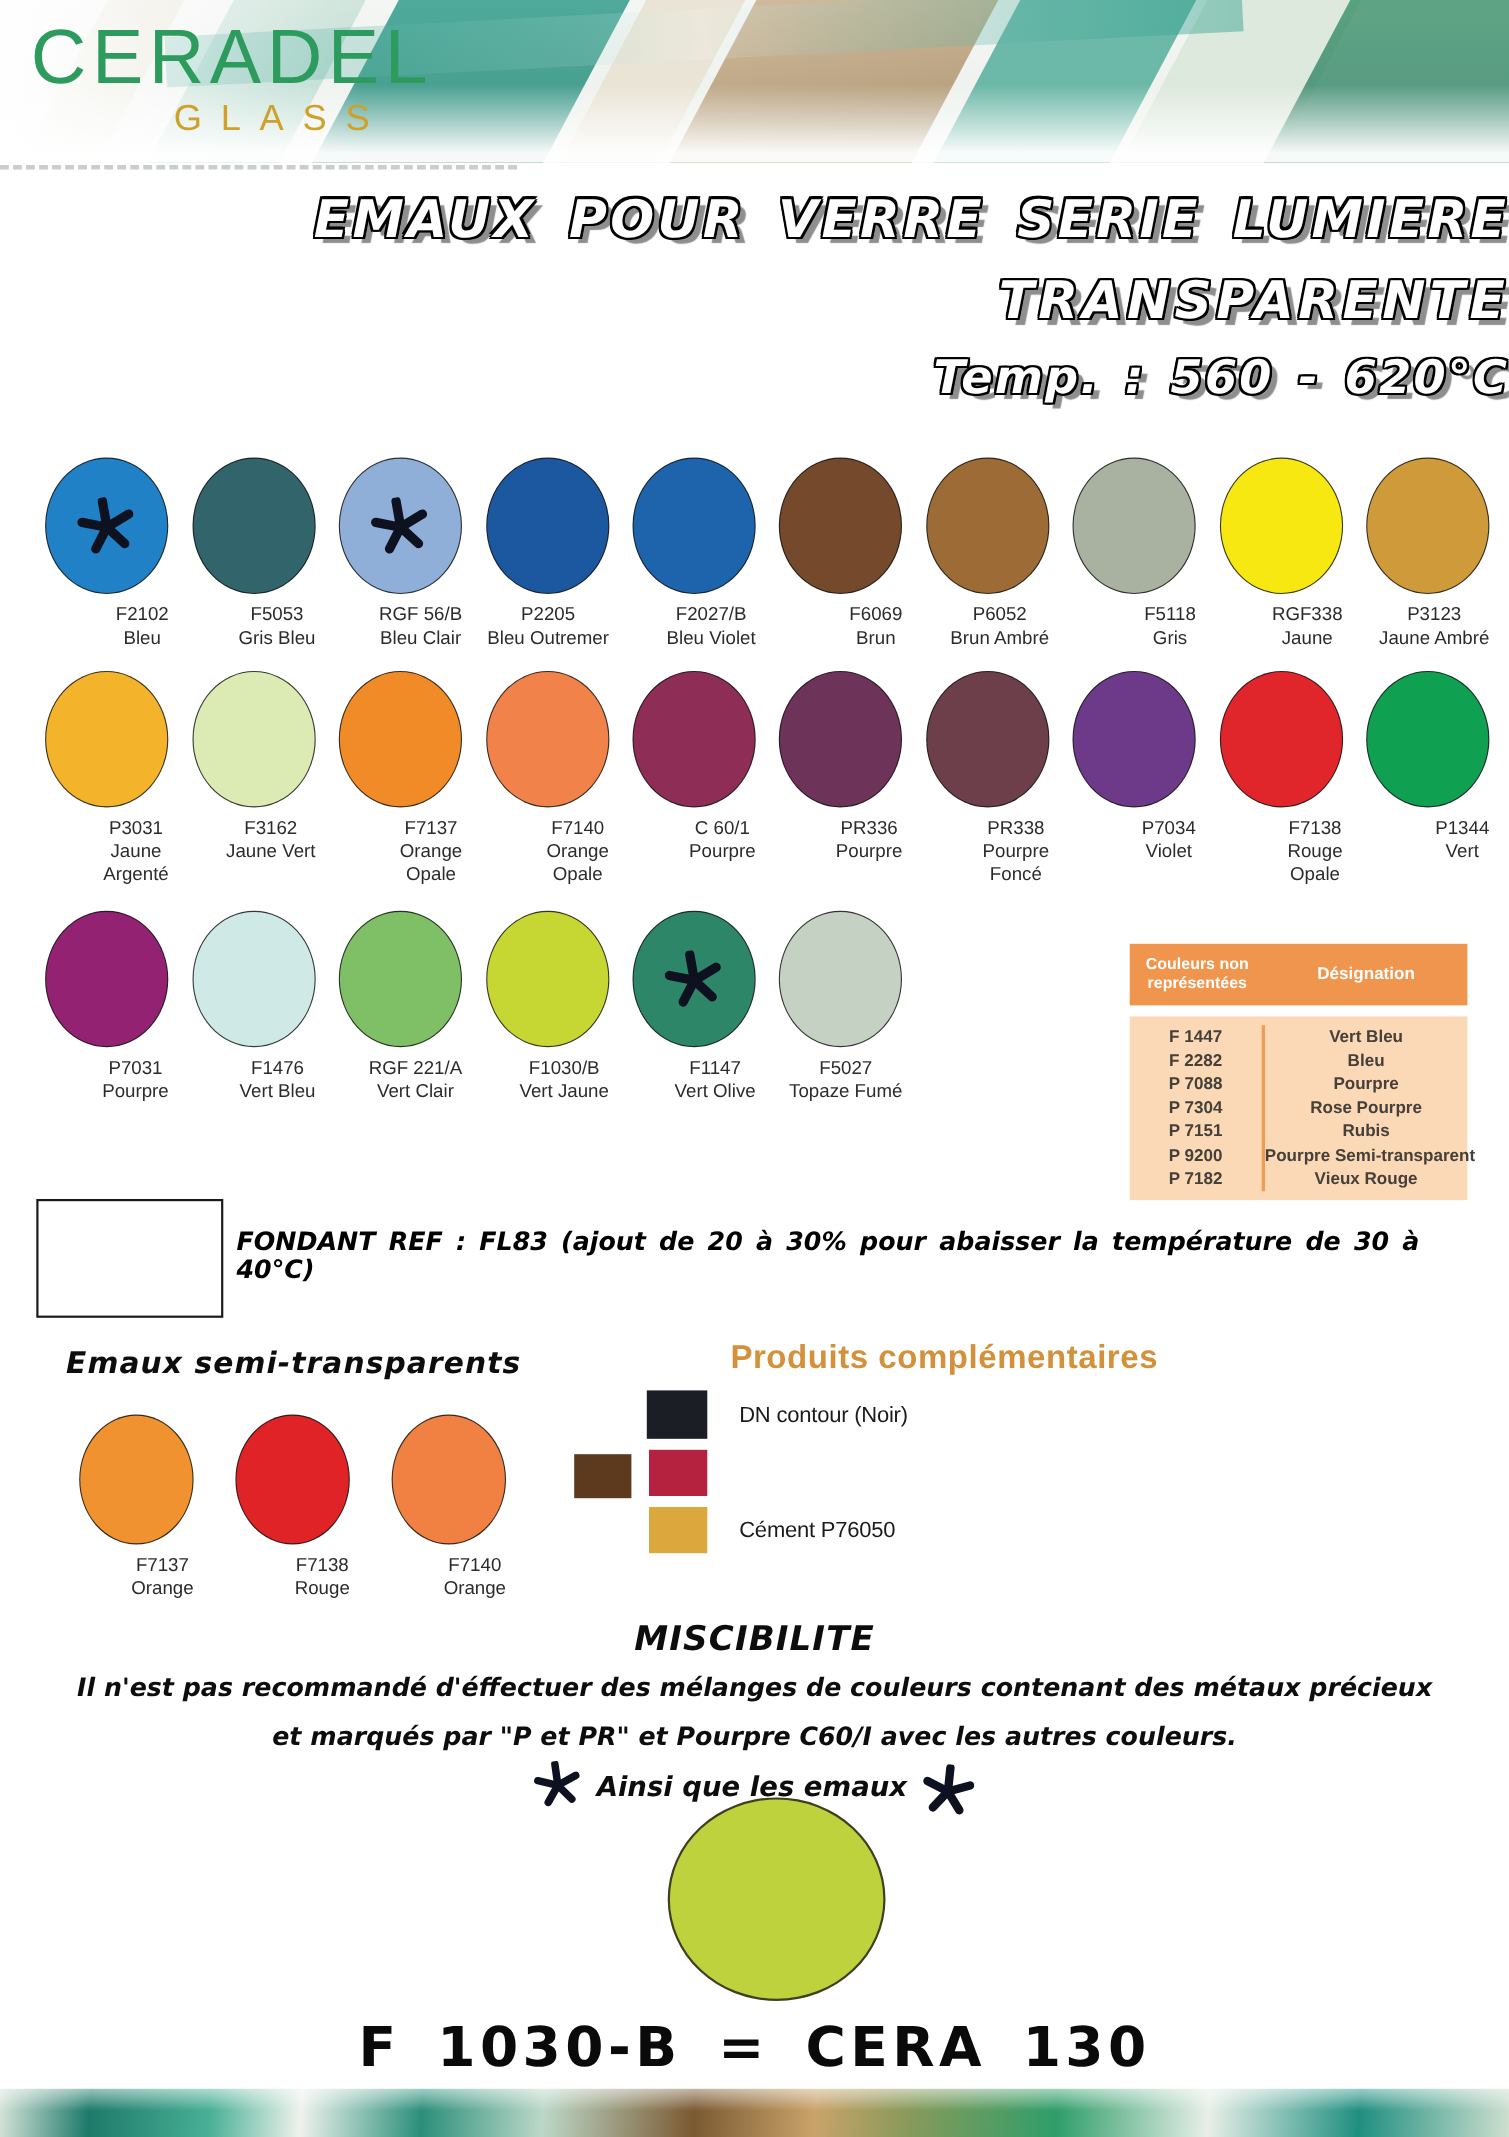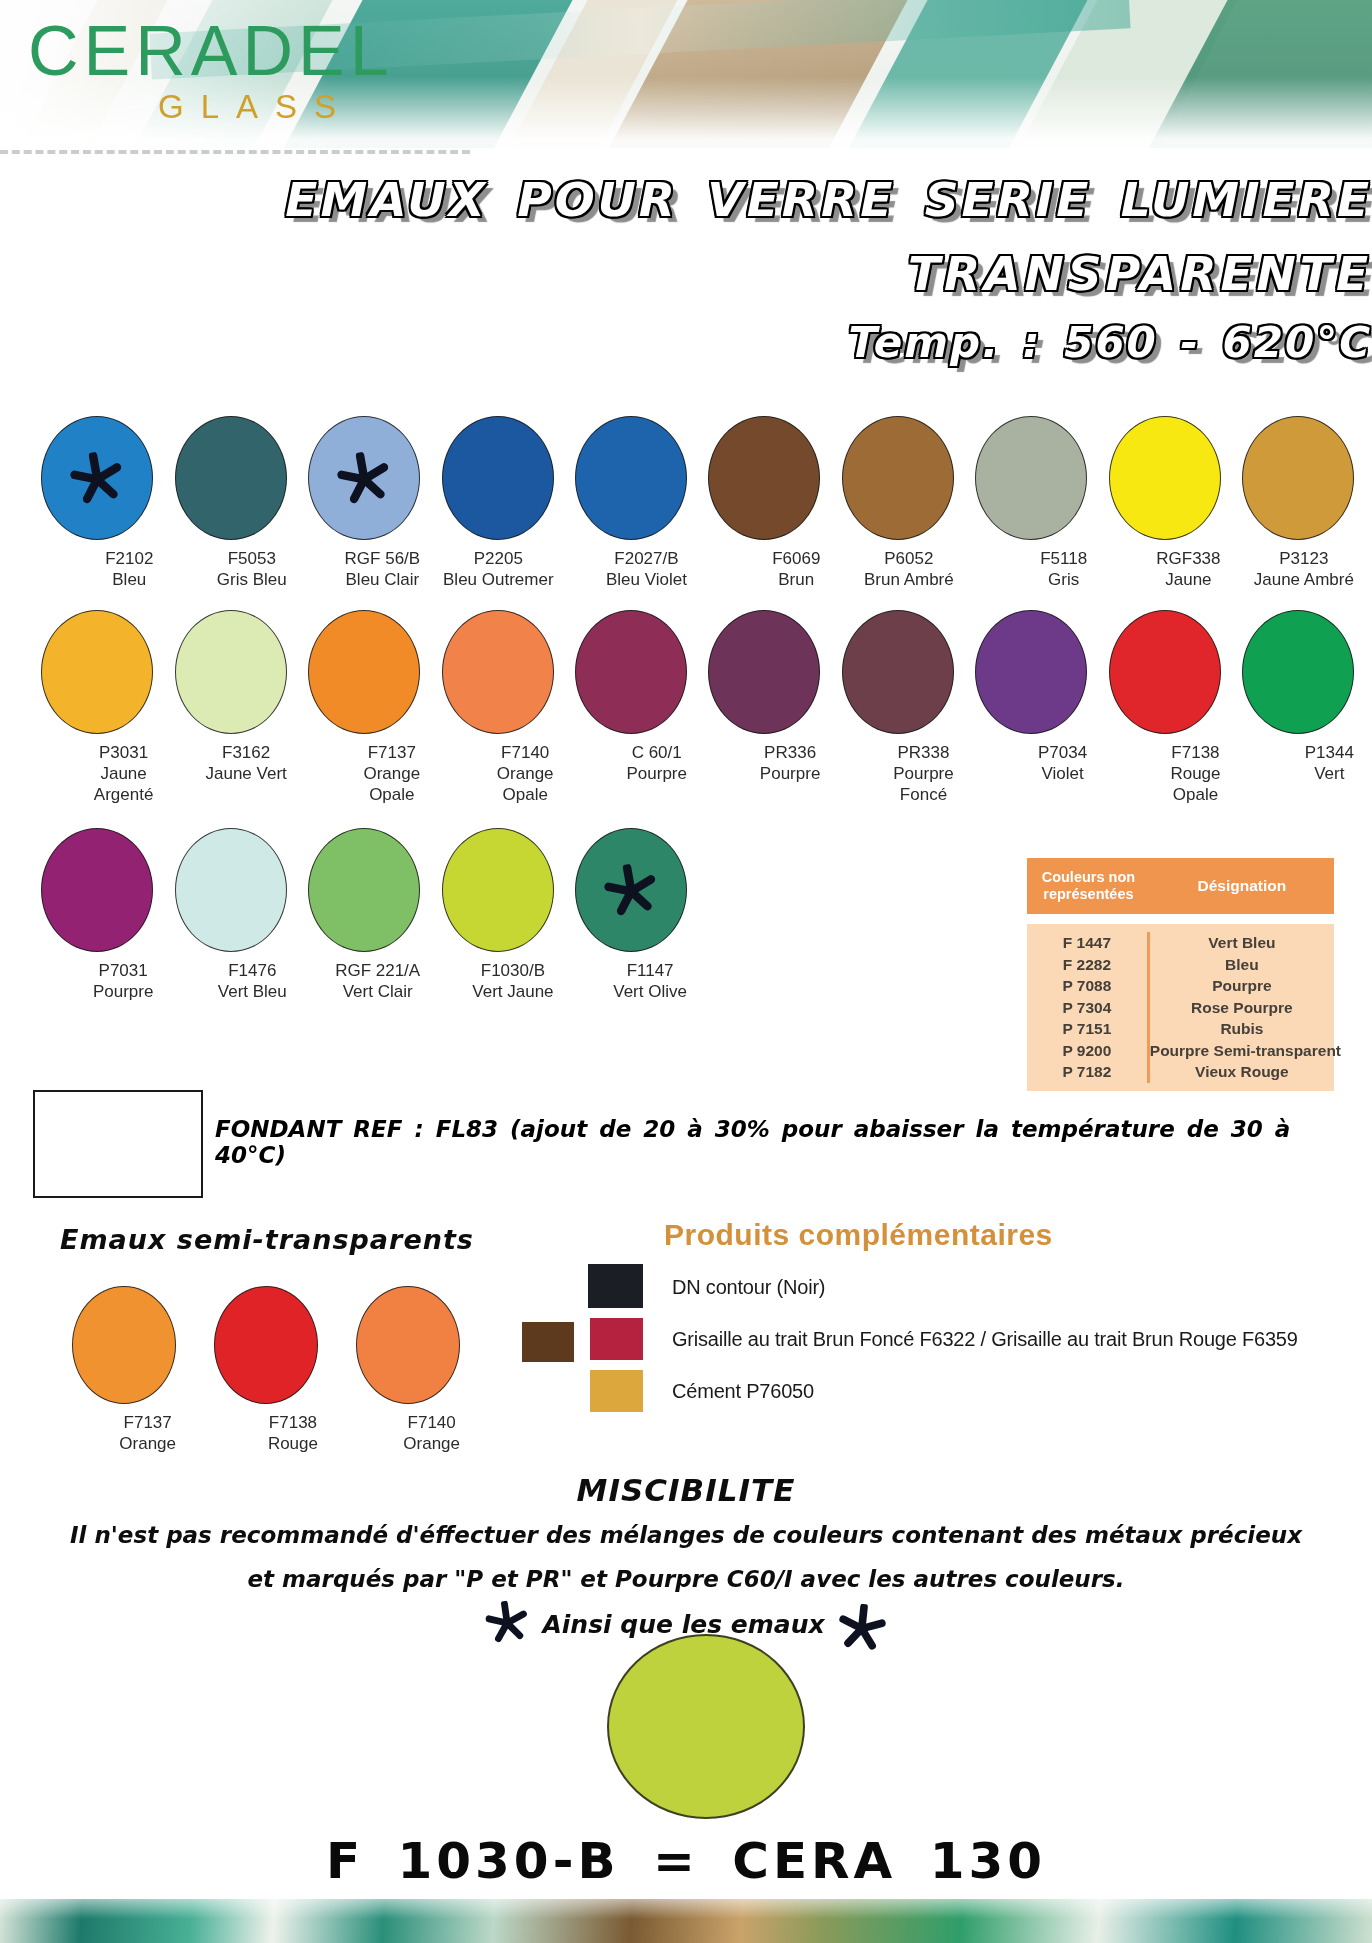--- a/index.html
+++ b/index.html
@@ -332,20 +332,27 @@
             <line x1="20" y1="21" x2="30.3" y2="34.5" stroke="#0d1120" stroke-width="6.5" stroke-linecap="round"></line>
             <line x1="20" y1="21" x2="9.7" y2="34.5" stroke="#0d1120" stroke-width="6.5" stroke-linecap="round"></line>
             <line x1="20" y1="21" x2="3.4" y2="14.6" stroke="#0d1120" stroke-width="6.5" stroke-linecap="round"></line>
           </svg>
         </div>
         <div class="p-lbl">
           <div class="p-code">F1147</div>
           <div class="p-name">Vert Olive</div>
         </div>
       </div>
+      <div class="p-cell">
+        <div class="p-dot" style="background: rgb(197, 209, 195);"></div>
+        <div class="p-lbl">
+          <div class="p-code">F5027</div>
+          <div class="p-name">Topaze Fumé</div>
+        </div>
+      </div>
     </div>
 
   <div class="unrep">
     <div class="unrep-head" style="background: rgb(240, 149, 78);">
       <div class="uh-c1">Couleurs non représentées</div>
       <div class="uh-c2">Désignation</div>
     </div>
     <div class="unrep-body" style="background: rgb(252, 217, 182);">
       <div class="ub-col ub-c1" id="unrep-codes">
           <div class="ub-row">F 1447</div>
@@ -394,21 +401,20 @@
           <div class="p-name">Orange</div>
         </div>
       </div>
     </div>
 
   <div class="comp-heading">Produits complémentaires</div>
   <div class="comp-sw sw-black" style="background: rgb(27, 30, 36);"></div>
   <div class="comp-label cl-0">DN contour (Noir)</div>
   <div class="comp-sw sw-brown" style="background: rgb(93, 58, 30);"></div>
   <div class="comp-sw sw-crimson" style="background: rgb(181, 34, 64);"></div>
-  <div class="comp-label cl-1">Grisaille au trait Brun Foncé F6322 / Grisaille au trait Brun Rouge F6359</div>
   <div class="comp-sw sw-gold" style="background: rgb(220, 167, 60);"></div>
   <div class="comp-label cl-2">Cément P76050</div>
 
   <div class="misc misc-heading">MISCIBILITE</div>
   <div class="misc misc-l1">Il n'est pas recommandé d'éffectuer des mélanges de couleurs contenant des métaux précieux</div>
   <div class="misc misc-l2">et marqués par "P et PR" et Pourpre C60/I avec les autres couleurs.</div>
   <div class="misc misc-note">
     <span id="note-star-left"><svg viewBox="0 0 40 40" class="star-note">
           <line x1="20" y1="21" x2="20" y2="2.5" stroke="#0d1120" stroke-width="6.5" stroke-linecap="round"></line>
           <line x1="20" y1="21" x2="36.6" y2="14.6" stroke="#0d1120" stroke-width="6.5" stroke-linecap="round"></line>

